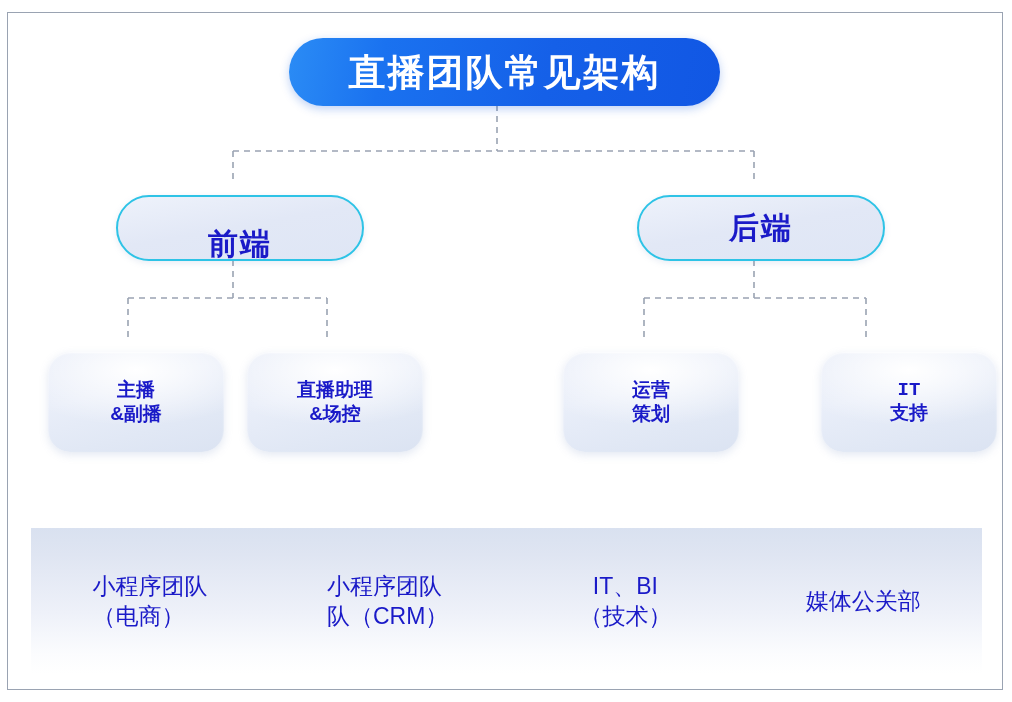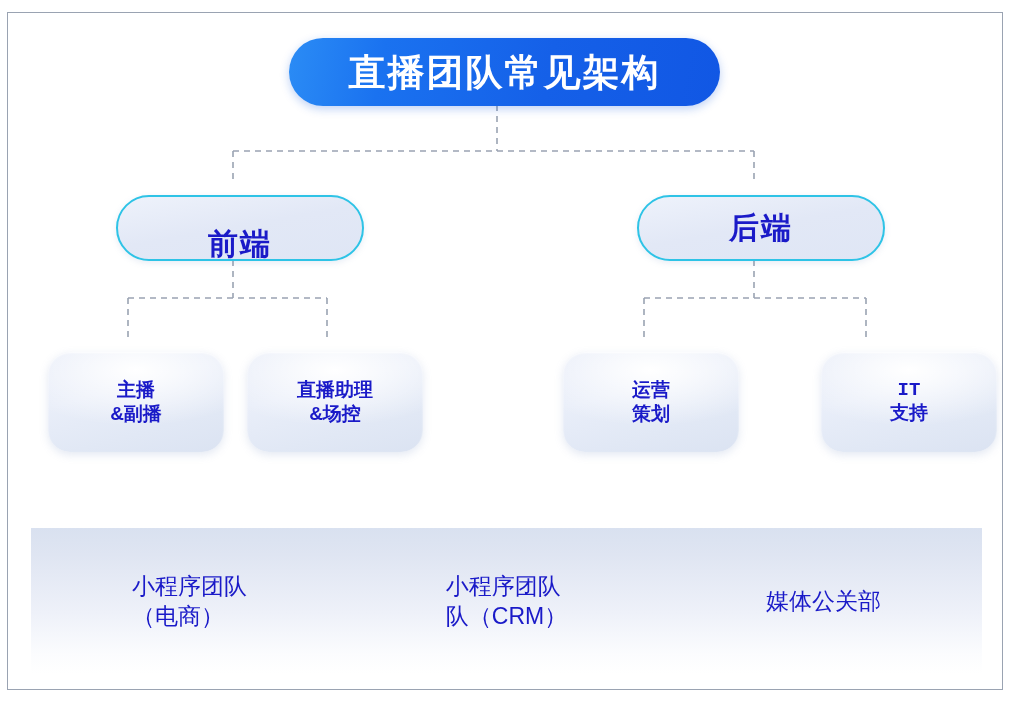--- a/index.html
+++ b/index.html
@@ -207,17 +207,21 @@
   <div id="support-row">
     <div class="support-box">
       <span class="support-label">小程序团队
 （电商）</span>
     </div>
     <div class="support-box">
       <span class="support-label">小程序团队
 队（CRM）</span>
     </div>
     <div class="support-box center-text">
+      <span class="support-label">IT、BI
+（技术）</span>
+    </div>
+    <div class="support-box center-text">
       <span class="support-label">媒体公关部</span>
     </div>
   </div>
 
 </div>
 
 </body></html>

